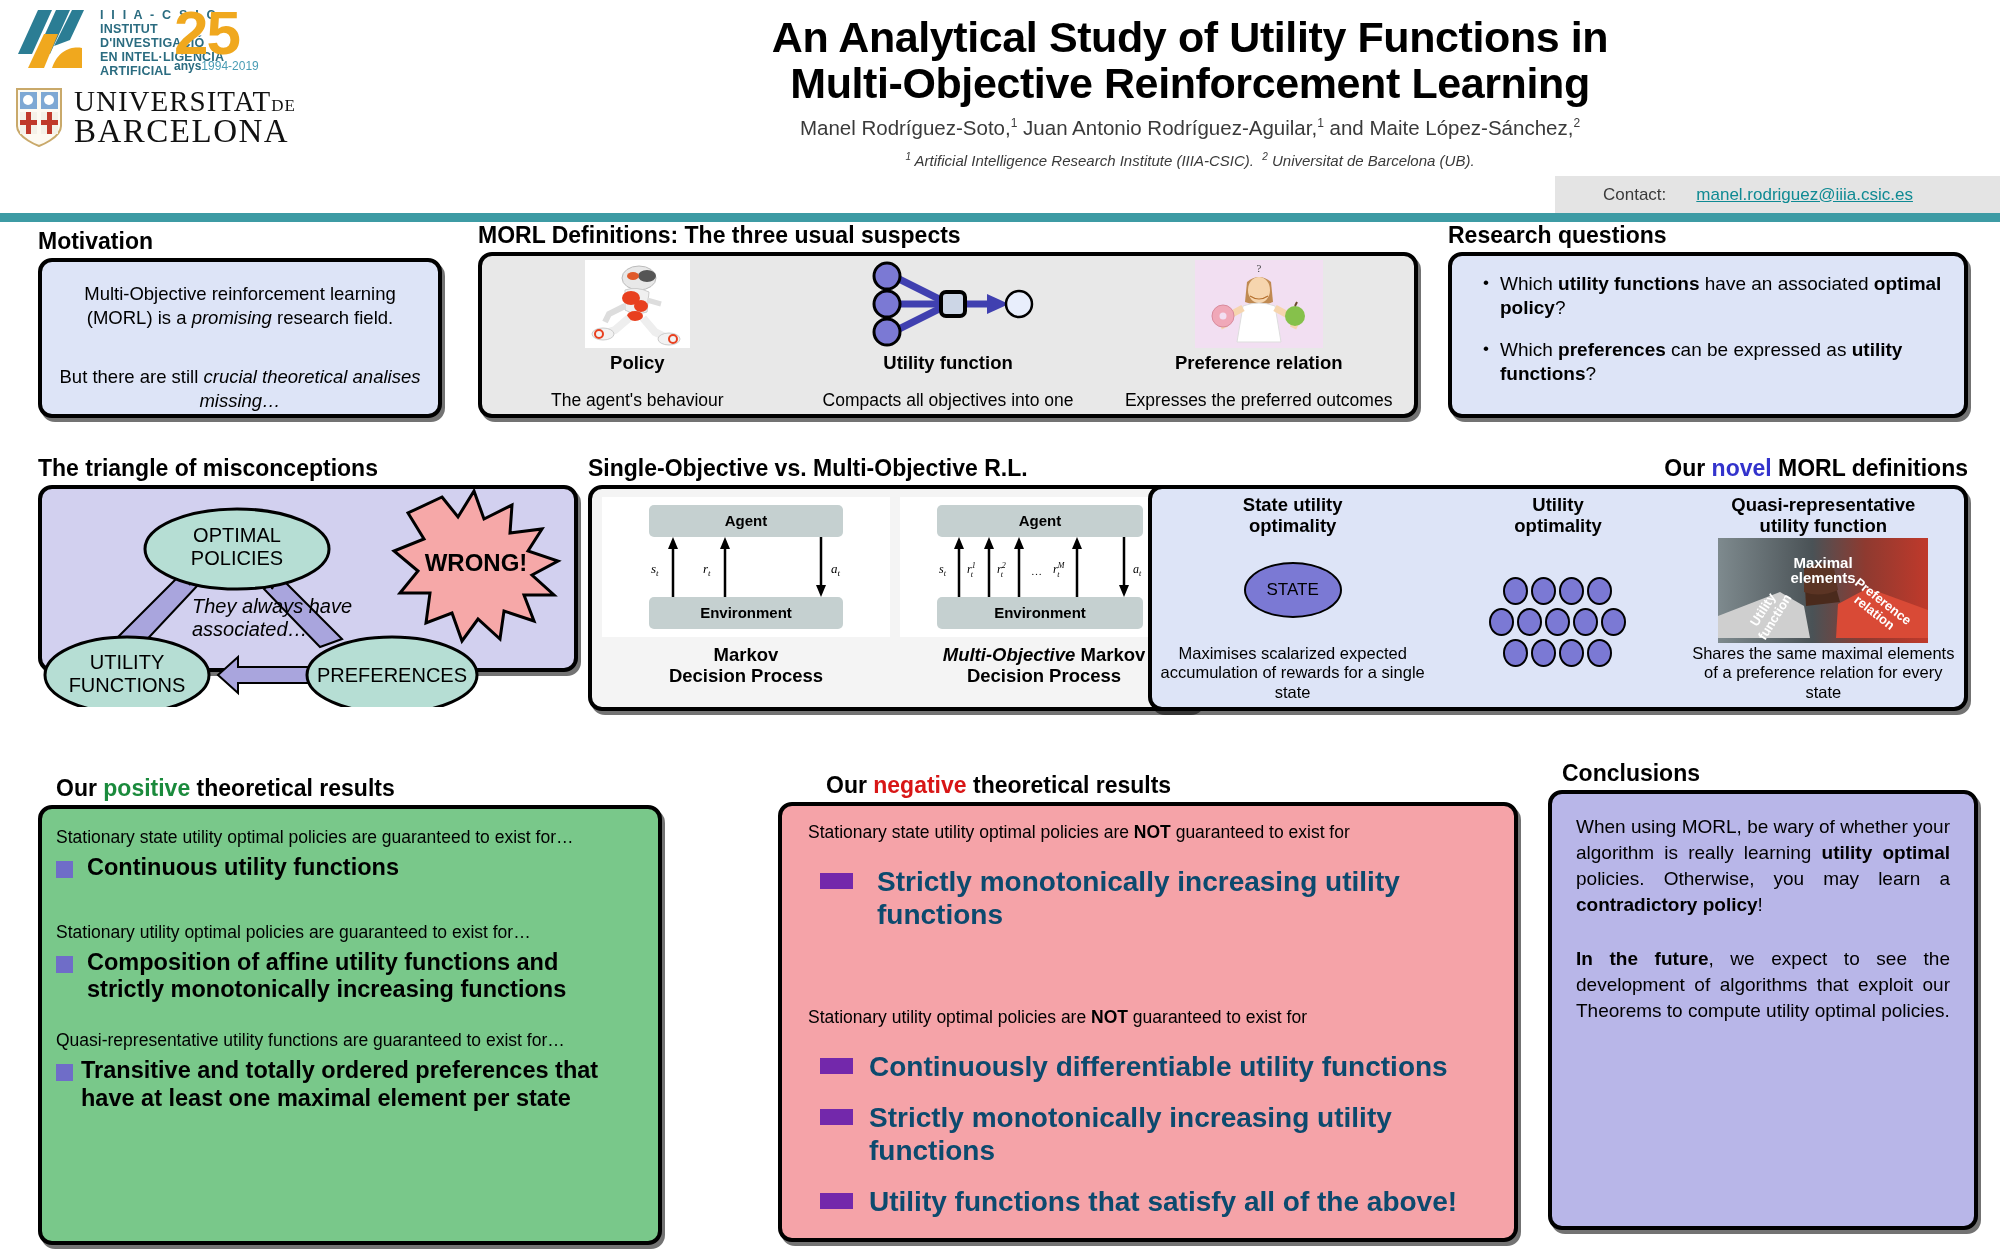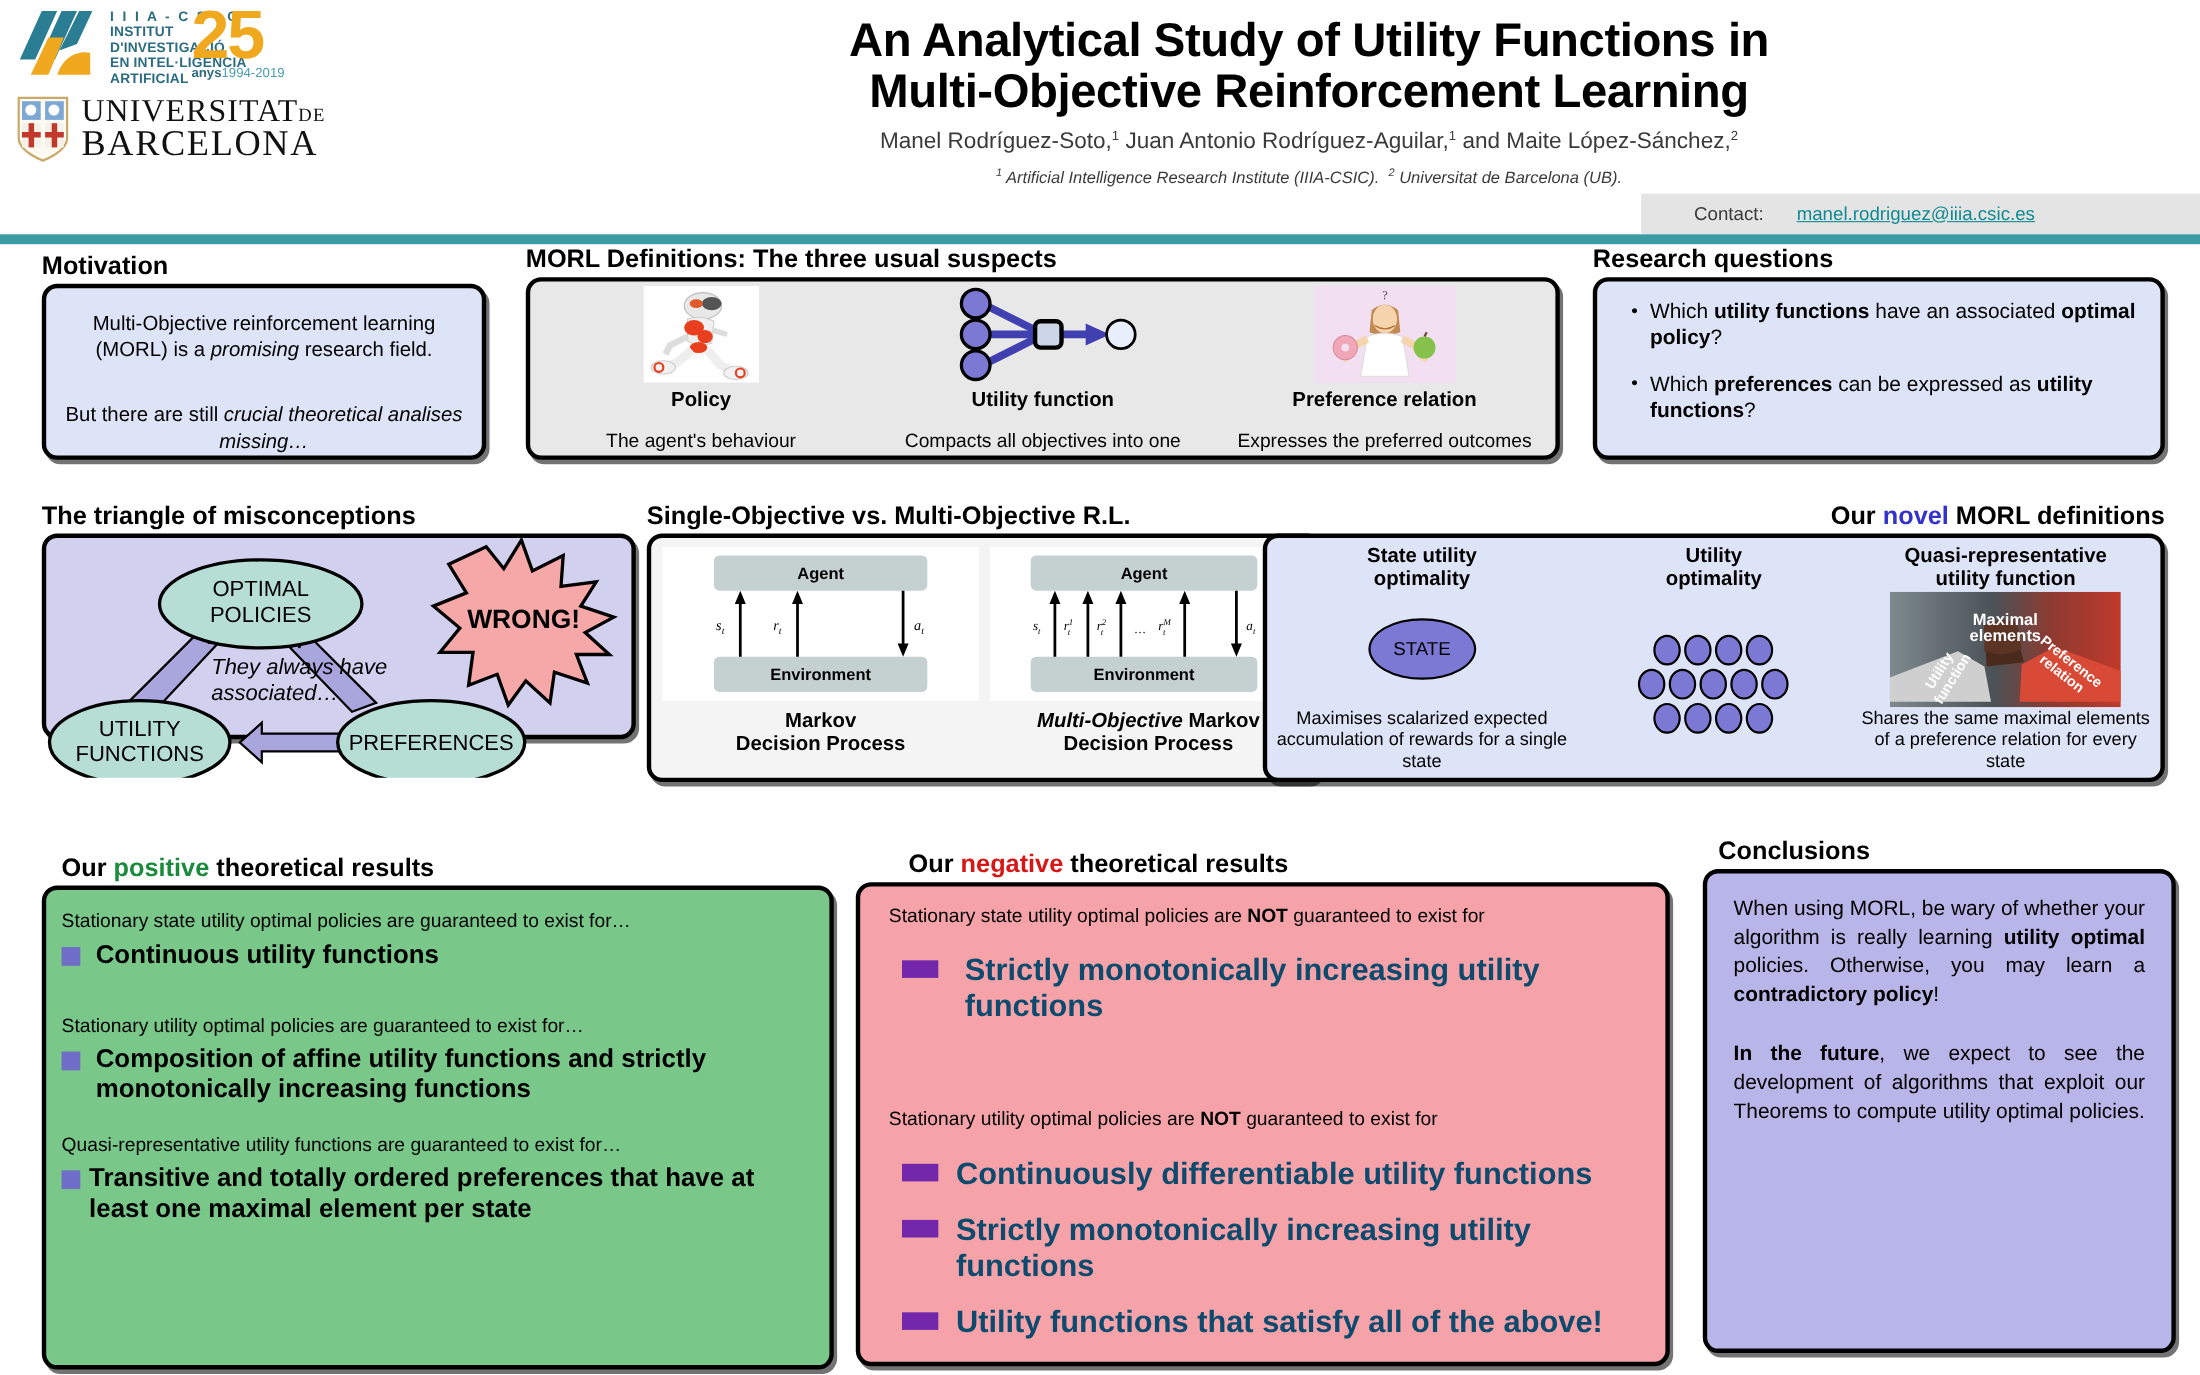--- a/index.html
+++ b/index.html
@@ -30,21 +30,21 @@
   .ub-l2 { font-size: 33px; letter-spacing: 1.5px; }
 
   .title-block { position: absolute; left: 380px; right: 0; top: 14px; text-align: center; }
   .ptitle { font-size: 43px; font-weight: 700; line-height: 1.07; color: #000;
             letter-spacing: -0.4px; max-width: 1180px; margin: 0 auto; }
   .pauthors { font-size: 20.5px; color: #3a3a3a; margin-top: 10px; }
   .pauthors sup { font-size: 12px; }
   .paffil { font-size: 15px; font-style: italic; color: #3a3a3a; margin-top: 11px; }
   .paffil sup { font-size: 10px; }
 
-  .contact-box { position: absolute; right: 0px; top: 176px; width: 508px; height: 37px;
+  .contact-box { position: absolute; right: 0px; top: 176px; width: 445px; height: 37px;
                  background: #e4e4e4; display: flex; align-items: center; gap: 30px; padding-left: 48px; }
   .contact-label { font-size: 17px; color: #3a3a3a; }
   .contact-mail { font-size: 17px; color: #0f8a93; text-decoration: underline; }
 
   .teal-bar { position: absolute; left: 0; top: 213px; width: 2000px; height: 9px; background: #3d9ba4; }
 
   
   .sec-title { font-size: 23px; font-weight: 700; color: #000; margin-bottom: 3px; }
   .sec-title .green { color: #1a8a3c; }
   .sec-title .red { color: #d81616; }
@@ -96,21 +96,21 @@
   .ncol .ngfx { flex: 1; display: flex; align-items: center; justify-content: center; }
   .ncol .ndesc { font-size: 16.5px; text-align: center; line-height: 1.2; padding-bottom: 4px; }
   .state-ellipse { width: 98px; height: 56px; border-radius: 50%; background: #7b79d4; border: 2px solid #000;
                    display: flex; align-items: center; justify-content: center; font-size: 17px; color: #000; }
   .dotgrid { display: flex; flex-direction: column; gap: 3px; align-items: center; }
   .dotrow { display: flex; gap: 3px; }
   .dot { width: 25px; height: 28px; border-radius: 50%; background: #7b79d4; border: 2.5px solid #000; }
   .meme { width: 210px; height: 105px; }
 
   
-  #positive { left: 38px; top: 775px; width: 720px; }
+  #positive { left: 38px; top: 775px; width: 624px; }
   #positive .panel { height: 440px; background: #79c88a; padding: 18px 18px 0 14px; }
   #negative { left: 778px; top: 772px; width: 740px; }
   #negative .panel { height: 440px; background: #f5a3a8; padding: 16px 20px 0 16px; }
   #conclusions { left: 1548px; top: 760px; width: 430px; }
   #conclusions .panel { height: 440px; background: #b8b6e8; padding: 20px 24px 0; }
 
   .lead { font-size: 17.5px; line-height: 1.2; color: #000; }
   .lead b { font-weight: 700; }
   .bullet-row { display: flex; align-items: flex-start; margin-top: 6px; }
   .sq { width: 17px; height: 17px; background: #6f6dc8; flex: 0 0 17px; margin-top: 7px; }

